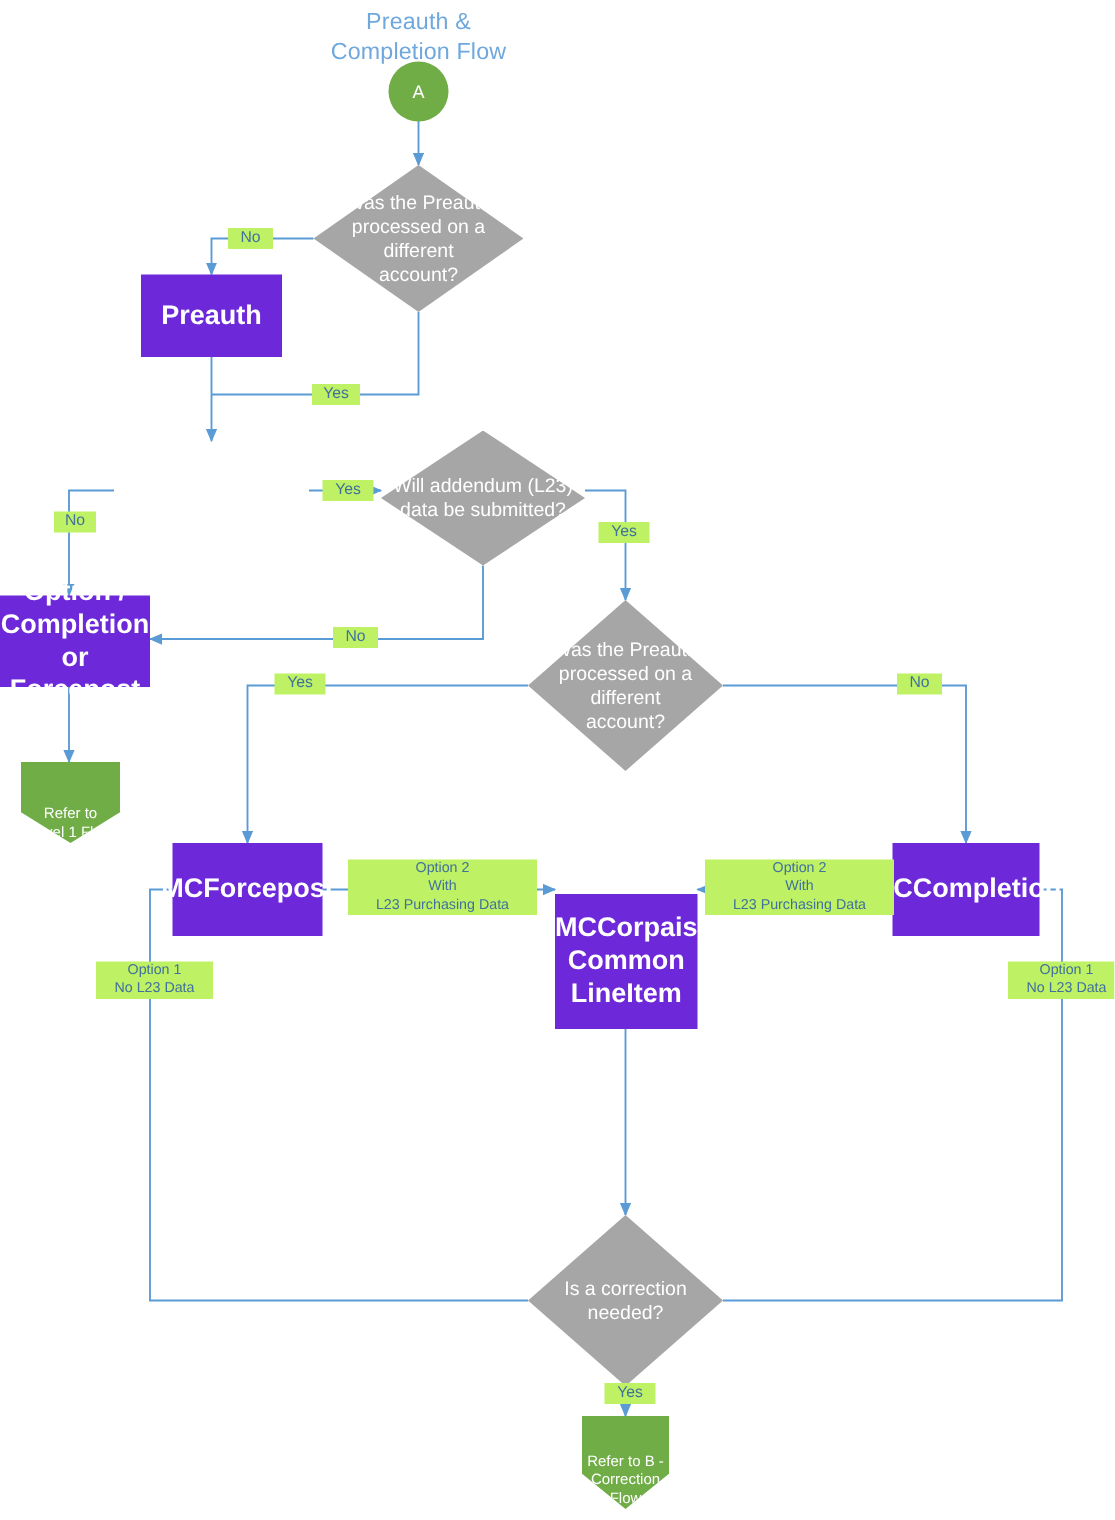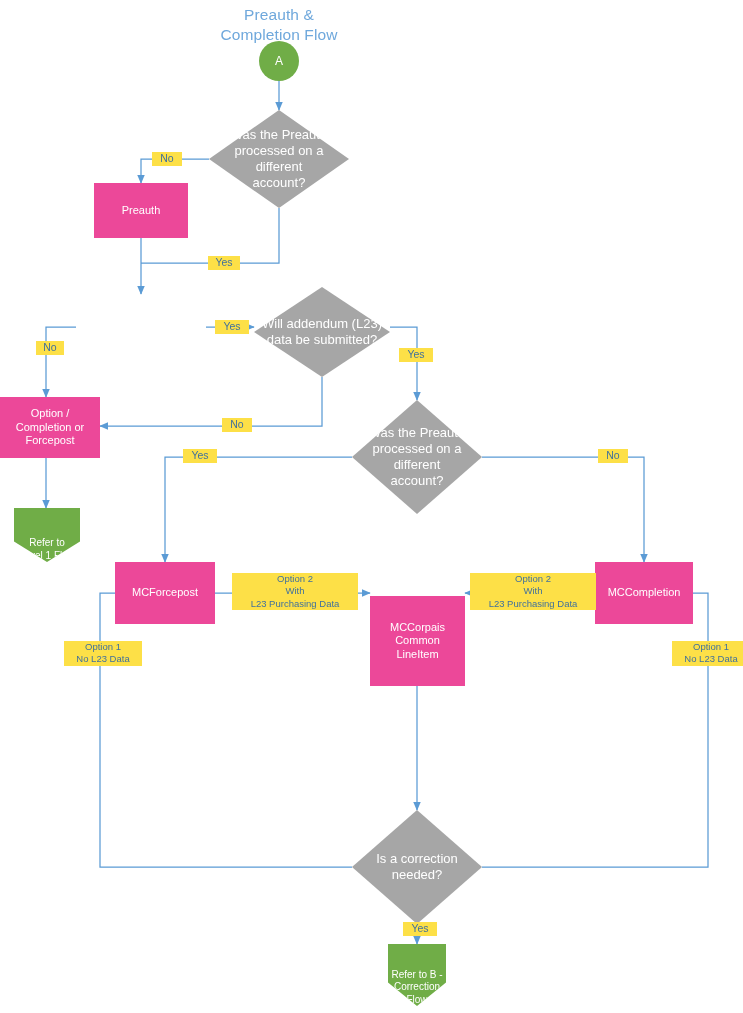--- a/index.html
+++ b/index.html
@@ -45,22 +45,23 @@
     position: absolute;
     color: #6FA8DC;
     font-size: 15.5px;
     line-height: 1.28;
     text-align: center;
     white-space: pre-line;
     letter-spacing: .1px;
   }
   
   .process {
-    background: #ec4899;
-    font-size: 11px;
+    background: #6d28d9;
+    font-size: 18px;
+    font-weight: bold;
   }
   
   .decision {
     background: transparent;
     font-size: 13px;
   }
   .decision .diamond-bg {
     position: absolute;
     left: 0; top: 0; right: 0; bottom: 0;
     background: #A6A6A6;
@@ -87,21 +88,21 @@
     padding-top: 11px;
   }
   
   .edge-label {
     position: absolute;
     color: #41719C;
     font-size: 10.5px;
     line-height: 1.3;
     text-align: center;
     white-space: pre-line;
-    background: #fde047;
+    background: #bef264;
     padding: 0 2px;
   }
   .edge-label.small {
     font-size: 9.5px;
   }
 </style>
 </head>
 <body>
 
 <div id="canvas">

